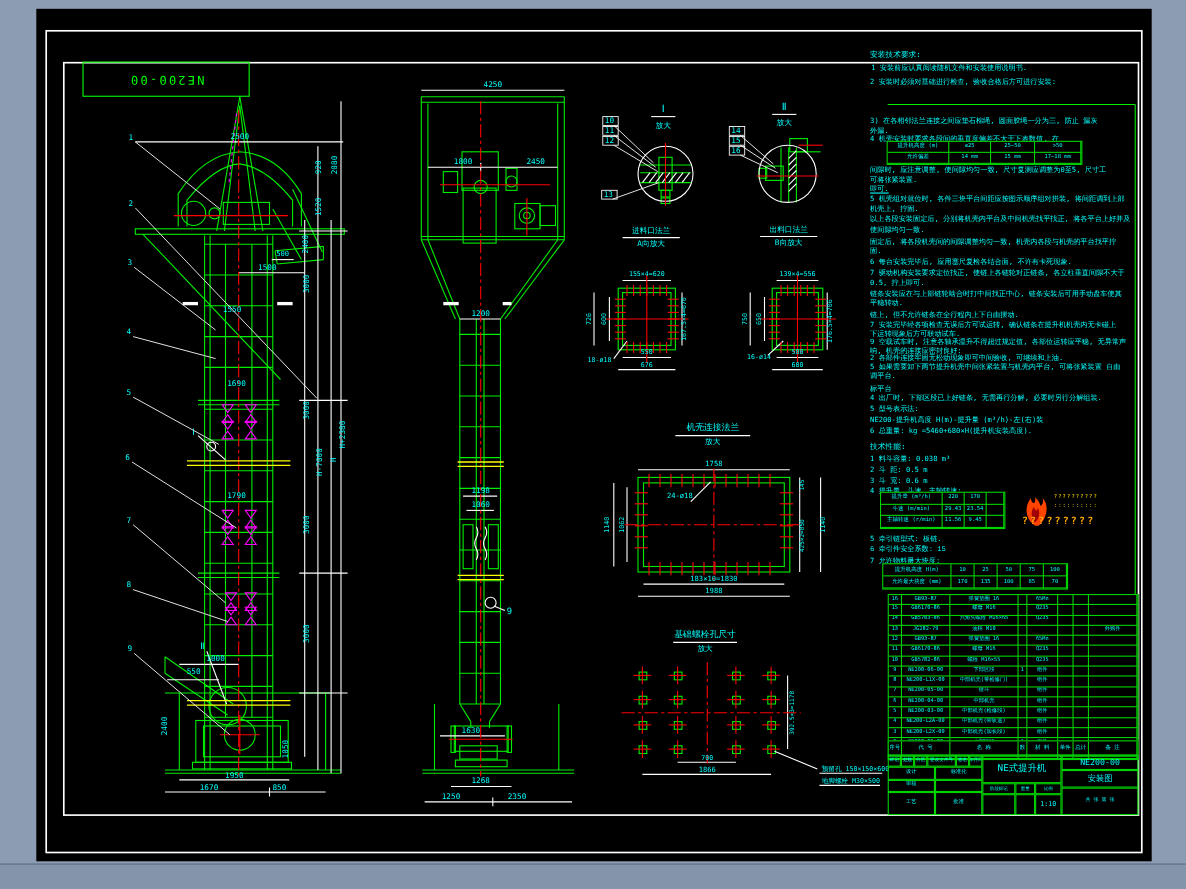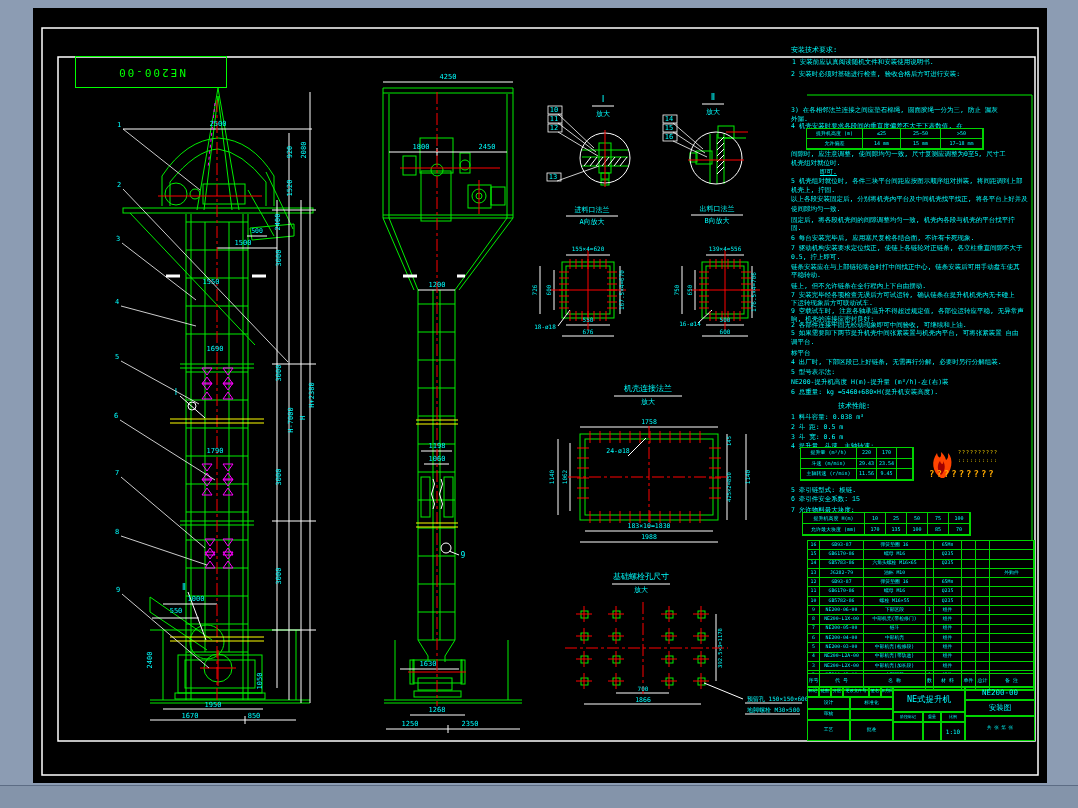--- a/index.html
+++ b/index.html
@@ -581,22 +581,22 @@
   </div>
 
   <div id="notes-layer">
       <div class="note-line" style="left: 791px; top: 47px; font-size: 7px;">安装技术要求:</div>
       <div class="note-line" style="left: 792px; top: 59px;">1 安装前应认真阅读随机文件和安装使用说明书.</div>
       <div class="note-line" style="left: 791px; top: 71px;">2 安装时必须对基础进行检查, 验收合格后方可进行安装:</div>
       <div class="note-line" style="left: 791px; top: 107px;">3) 在各相邻法兰连接之间应垫石棉绳, 圆面胶绳一分为三, 防止 漏灰</div>
       <div class="note-line" style="left: 791px; top: 116px;">外漏.</div>
       <div class="note-line" style="left: 791px; top: 123px;">4 机壳安装时要求各段间的垂直度偏差不大于下表数值, 在</div>
       <div class="note-line" style="left: 791px; top: 151px;">间隙时, 应注意调整, 使间隙均匀一致, 尺寸复测应调整为0至5, 尺寸工</div>
-      <div class="note-line" style="left: 791px; top: 160px;">机壳组对就位时.</div>
-      <div class="note-line" style="left: 820px; top: 169px; text-decoration: underline;">即可.</div>
+      <div class="note-line" style="left: 791px; top: 160px;">可将张紧装置.</div>
+      <div class="note-line" style="left: 791px; top: 169px; text-decoration: underline;">即可.</div>
       <div class="note-line" style="left: 791px; top: 178px;">5 机壳组对就位时, 各件三块平台间距应按图示顺序组对拼装, 将间距调到上部</div>
       <div class="note-line" style="left: 791px; top: 187px;">机壳上, 拧固.</div>
       <div class="note-line" style="left: 791px; top: 196px;">  以上各段安装固定后, 分别将机壳内平台及中间机壳找平找正, 将各平台上好并及</div>
       <div class="note-line" style="left: 791px; top: 206px;">使间隙均匀一致.</div>
       <div class="note-line" style="left: 791px; top: 217px;">  固定后, 将各段机壳间的间隙调整均匀一致, 机壳内各段与机壳的平台找平拧</div>
       <div class="note-line" style="left: 791px; top: 225px;">固.</div>
       <div class="note-line" style="left: 791px; top: 235px;">6 每台安装完毕后, 应用塞尺复检各结合面, 不许有卡死现象.</div>
       <div class="note-line" style="left: 791px; top: 245px;">7 驱动机构安装要求定位找正, 使链上各链轮对正链条, 各立柱垂直间隙不大于</div>
       <div class="note-line" style="left: 791px; top: 254px;">0.5, 拧上即可.</div>
       <div class="note-line" style="left: 791px; top: 264px;">  链条安装应在与上部链轮啮合时打中间找正中心, 链条安装后可用手动盘车使其</div>
@@ -607,21 +607,21 @@
       <div class="note-line" style="left: 791px; top: 308px;">9 空载试车时, 注意各轴承温升不得超过规定值, 各部位运转应平稳, 无异常声</div>
       <div class="note-line" style="left: 791px; top: 316px;">响, 机壳的连接应密封良好:</div>
       <div class="note-line" style="left: 791px; top: 322px;">2 各部件连接牢固无松动现象即可中间验收, 可继续和上油.</div>
       <div class="note-line" style="left: 791px; top: 330px;">5 如果需要卸下两节提升机壳中间张紧装置与机壳内平台, 可将张紧装置 自由</div>
       <div class="note-line" style="left: 791px; top: 339px;">调平台.</div>
       <div class="note-line" style="left: 791px; top: 350px;">标平台</div>
       <div class="note-line" style="left: 791px; top: 359px;">4 出厂时, 下部区段已上好链条, 无需再行分解, 必要时另行分解组装.</div>
       <div class="note-line" style="left: 791px; top: 369px;">5 型号表示法:</div>
       <div class="note-line" style="left: 791px; top: 379px;">   NE200-提升机高度 H(m)-提升量 (m³/h)-左(右)装</div>
       <div class="note-line" style="left: 791px; top: 389px;">6 总重量: kg =5460+680×H(提升机安装高度).</div>
-      <div class="note-line" style="left: 791px; top: 403px; font-size: 7px; margin-left: 47px;">技术性能:</div>
+      <div class="note-line" style="left: 791px; top: 403px; font-size: 7px;">技术性能:</div>
       <div class="note-line" style="left: 791px; top: 414px;">1 料斗容量:  0.038 m³</div>
       <div class="note-line" style="left: 791px; top: 424px;">2 斗    距:  0.5 m</div>
       <div class="note-line" style="left: 791px; top: 434px;">3 斗    宽:  0.6 m</div>
       <div class="note-line" style="left: 791px; top: 443px;">4 提升量、斗速、主轴转速:</div>
       <div class="note-line" style="left: 791px; top: 487px;">5 牵引链型式:  板链.</div>
       <div class="note-line" style="left: 791px; top: 497px; font-family: Liberation Mono, monospace;">6 牵引件安全系数:  15</div>
       <div class="note-line" style="left: 791px; top: 507px;">7 允许物料最大块度:</div>
     </div>
   <div id="tables-layer">
       <div class="ctab" style="left: 806px; top: 128px; grid-template-columns: 56px 38px 40px 42px; font-size: 5px;">

